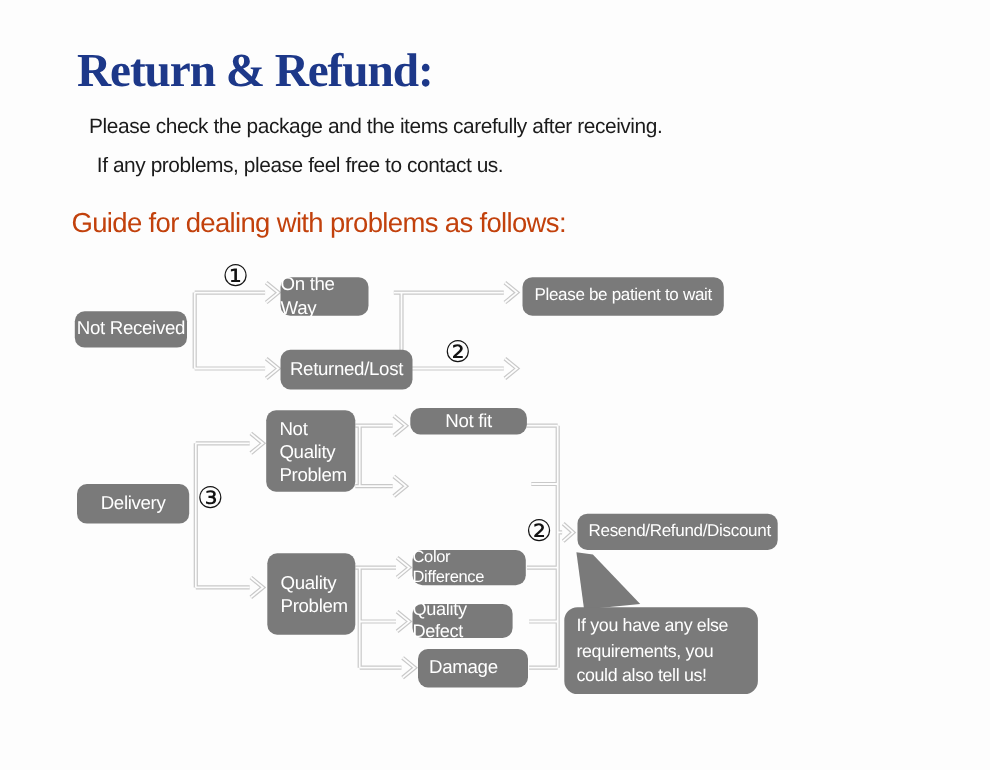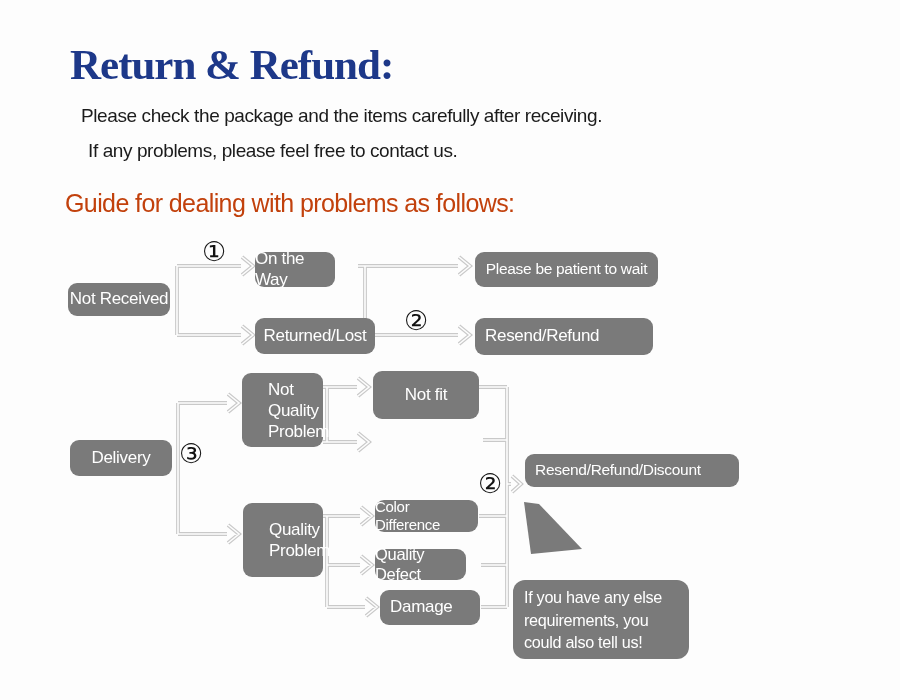--- a/index.html
+++ b/index.html
@@ -16,29 +16,29 @@
   
   .flow-svg{position:absolute;left:0;top:0;width:900px;height:700px;}
   .arrow-outer{stroke:#c9c9c9;stroke-width:3.8;fill:none;stroke-linejoin:miter;}
   .arrow-inner{stroke:#fdfdfd;stroke-width:1.6;fill:none;stroke-linejoin:miter;}
 
   
   .node{position:absolute;background:#7a7a7a;color:#fff;border-radius:9px;
         display:flex;align-items:center;justify-content:center;
         font-size:17px;letter-spacing:-0.3px;line-height:1.18;box-sizing:border-box;}
   .node.left{justify-content:flex-start;padding-left:10px;}
-  .node.multi{white-space:pre-line;justify-content:flex-start;padding-left:26px;font-size:17px;line-height:21px;}
+  .node.multi{white-space:pre-line;justify-content:flex-start;padding-left:12px;font-size:17px;line-height:21px;}
   .node.fs15{font-size:15px;}
   .node.fs155{font-size:15.5px;}
   .node.fs165{font-size:16.5px;}
 
   .marker{position:absolute;color:#121212;font-size:27px;line-height:27px;
           font-family:"DejaVu Sans",sans-serif;}
 
-  .bubble{position:absolute;left:513px;top:580px;width:176px;height:79px;
+  .bubble{position:absolute;left:513px;top:552px;width:176px;height:79px;
           background:#7a7a7a;color:#fff;border-radius:12px;box-sizing:border-box;
           padding:6px 6px 6px 11px;font-size:16.2px;line-height:1.4;letter-spacing:-0.3px;}
 </style>
 </head>
 <body>
 
 <div class="page">
 
   <div class="title" style="color:#1d3889">Return &amp; Refund:</div>
   <div class="sub1">Please check the package and the items carefully after receiving.</div>
@@ -65,33 +65,32 @@
     </defs>
     <use href="#flowpath" class="arrow-outer"></use>
     <use href="#flowpath" class="arrow-inner"></use>
     <polygon points="524,502 539,504 582,549 531,554" fill="#7a7a7a"></polygon>
   </svg>
 
   <div class="node" style="left:68px;top:283px;width:102px;height:33px">Not Received</div>
   <div class="node" style="left:255px;top:252px;width:80px;height:35px">On the Way</div>
   <div class="node" style="left:255px;top:318px;width:120px;height:36px">Returned/Lost</div>
   <div class="node fs155" style="left:475px;top:252px;width:183px;height:35px">Please be patient to wait</div>
-  <div class="node left" style="left:475px;top:318px;width:178px;height:37px">Resend/Refund</div>
 
   <div class="node" style="left:70px;top:440px;width:102px;height:36px">Delivery</div>
   <div class="node multi" style="left:242px;top:373px;width:81px;height:74px">Not
 Quality
 Problem</div>
   <div class="node multi" style="left:243px;top:503px;width:80px;height:74px">Quality
 Problem</div>
-  <div class="node" style="left:373px;top:371px;width:106px;height:48px">Not fit</div>
+  <div class="node" style="left:373px;top:371px;width:106px;height:24px">Not fit</div>
   <div class="node fs15" style="left:375px;top:500px;width:103px;height:32px">Color Difference</div>
   <div class="node fs165" style="left:375px;top:549px;width:91px;height:31px">Quality Defect</div>
   <div class="node left" style="left:380px;top:590px;width:100px;height:35px">Damage</div>
-  <div class="node left fs155" style="left:525px;top:454px;width:214px;height:33px">Resend/Refund/Discount</div>
+  <div class="node left fs155" style="left:525px;top:467px;width:182px;height:33px">Resend/Refund/Discount</div>
 
   <div class="marker" style="left:202px;top:238px">①</div>
   <div class="marker" style="left:404px;top:307px">②</div>
   <div class="marker" style="left:179px;top:440px">③</div>
   <div class="marker" style="left:478px;top:470px">②</div>
 
   <div class="bubble">If you have any else requirements, you could also tell us!</div>
 
 </div>
 

